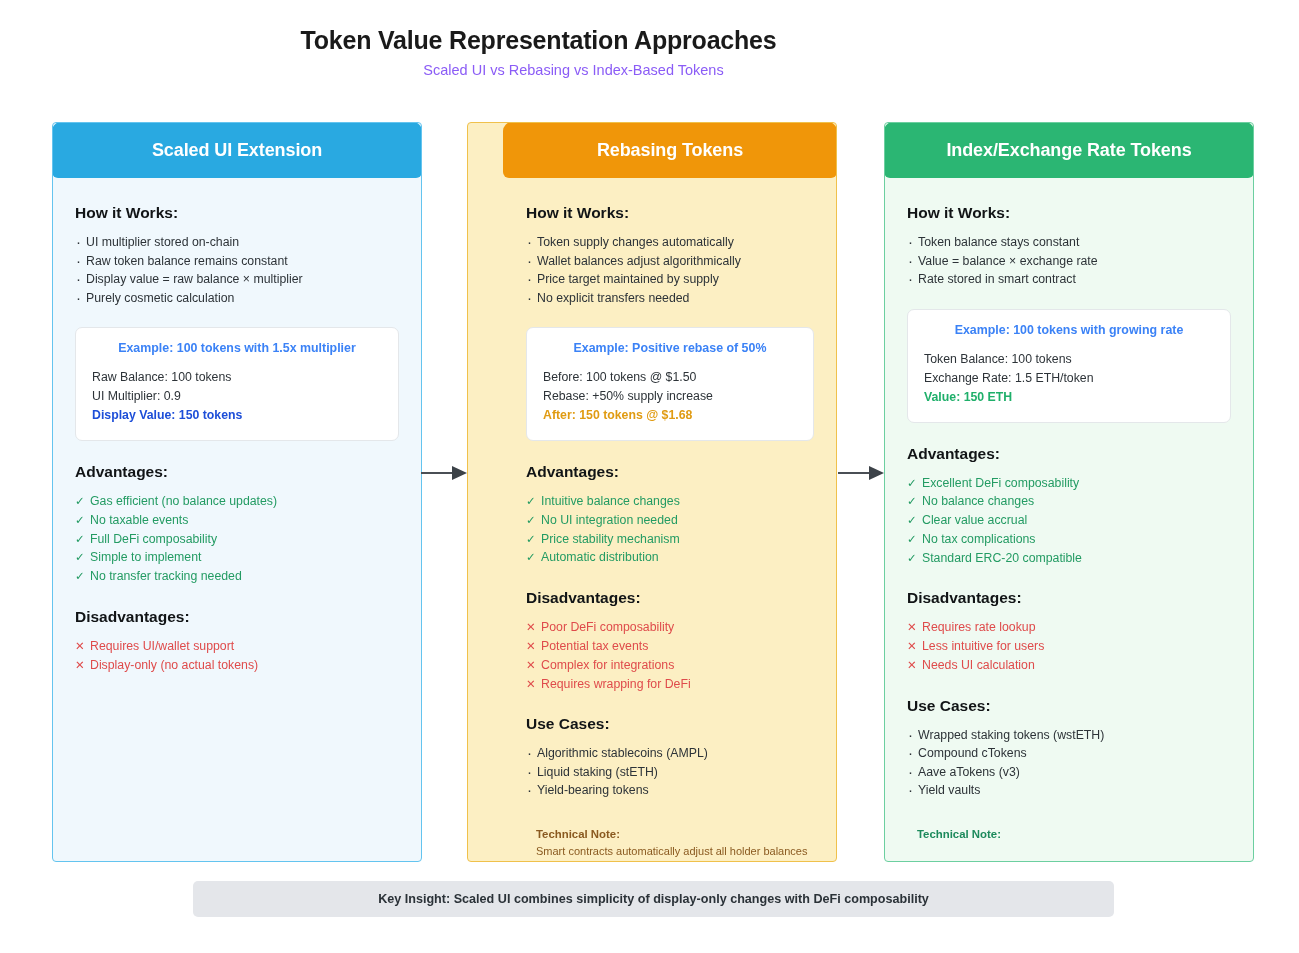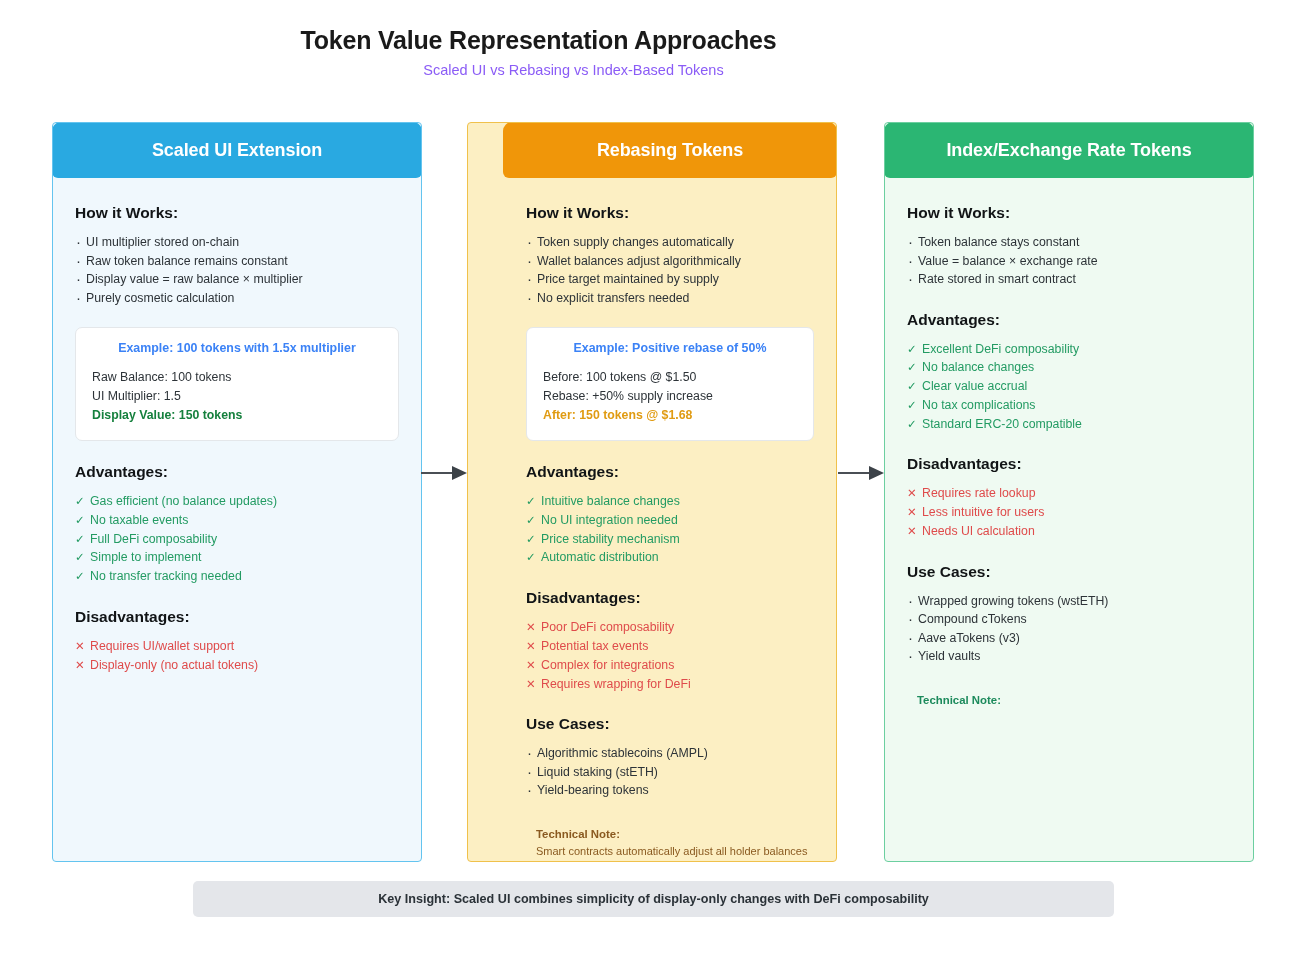--- a/index.html
+++ b/index.html
@@ -109,21 +109,21 @@
     font-weight: bold;
     color: #3b82f6;
     margin-bottom: 13px;
   }
   .example-line {
     font-size: 12.3px;
     color: #2d3338;
     line-height: 19px;
   }
   .example-line.accent { font-weight: bold; }
-  #col-1 .example-line.accent { color: #15803d; }
+  #col-1 .example-line.accent { color: #1d4ed8; }
   #col-2 .example-line.accent { color: #e09b12; }
   #col-3 .example-line.accent { color: #1faf6a; }
 
   
   ul.marks { list-style: none; }
   ul.marks li {
     font-size: 12.3px;
     line-height: 18.8px;
     padding-left: 15px;
     position: relative;
@@ -184,21 +184,21 @@
       <div class="section-heading">How it Works:</div>
       <ul class="plain">
         <li>UI multiplier stored on-chain</li>
         <li>Raw token balance remains constant</li>
         <li>Display value = raw balance × multiplier</li>
         <li>Purely cosmetic calculation</li>
       </ul>
       <div class="example-box">
         <div class="example-title">Example: 100 tokens with 1.5x multiplier</div>
         <div class="example-line">Raw Balance: 100 tokens</div>
-        <div class="example-line">UI Multiplier: 1.5</div>
+        <div class="example-line">UI Multiplier: 0.9</div>
         <div class="example-line accent">Display Value: 150 tokens</div>
       </div>
       <div class="section-heading spaced">Advantages:</div>
       <ul class="marks pros">
         <li><span class="mark">✓</span><span>Gas efficient (no balance updates)</span></li>
         <li><span class="mark">✓</span><span>No taxable events</span></li>
         <li><span class="mark">✓</span><span>Full DeFi composability</span></li>
         <li><span class="mark">✓</span><span>Simple to implement</span></li>
         <li><span class="mark">✓</span><span>No transfer tracking needed</span></li>
       </ul>
@@ -257,37 +257,43 @@
     <div class="card-header">
       <div class="card-header-title">Index/Exchange Rate Tokens</div>
     </div>
     <div class="card-body">
       <div class="section-heading">How it Works:</div>
       <ul class="plain">
         <li>Token balance stays constant</li>
         <li>Value = balance × exchange rate</li>
         <li>Rate stored in smart contract</li>
       </ul>
+      <div class="example-box">
+        <div class="example-title">Example: 100 tokens with growing rate</div>
+        <div class="example-line">Token Balance: 100 tokens</div>
+        <div class="example-line">Exchange Rate: 1.5 ETH/token</div>
+        <div class="example-line accent">Value: 150 ETH</div>
+      </div>
       <div class="section-heading spaced">Advantages:</div>
       <ul class="marks pros">
         <li><span class="mark">✓</span><span>Excellent DeFi composability</span></li>
         <li><span class="mark">✓</span><span>No balance changes</span></li>
         <li><span class="mark">✓</span><span>Clear value accrual</span></li>
         <li><span class="mark">✓</span><span>No tax complications</span></li>
         <li><span class="mark">✓</span><span>Standard ERC-20 compatible</span></li>
       </ul>
       <div class="section-heading spaced">Disadvantages:</div>
       <ul class="marks cons">
         <li><span class="mark">✕</span><span>Requires rate lookup</span></li>
         <li><span class="mark">✕</span><span>Less intuitive for users</span></li>
         <li><span class="mark">✕</span><span>Needs UI calculation</span></li>
       </ul>
       <div class="section-heading spaced">Use Cases:</div>
       <ul class="plain">
-        <li>Wrapped growing tokens (wstETH)</li>
+        <li>Wrapped staking tokens (wstETH)</li>
         <li>Compound cTokens</li>
         <li>Aave aTokens (v3)</li>
         <li>Yield vaults</li>
       </ul>
       <div class="tech-note">
         <div class="tech-note-title">Technical Note:</div>
       </div>
     </div>
   </div>
 

